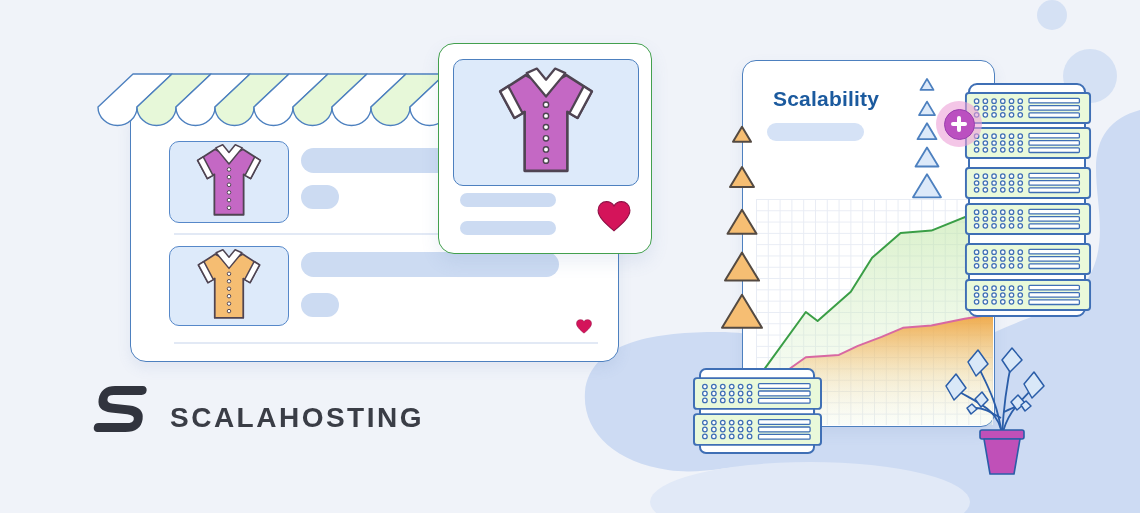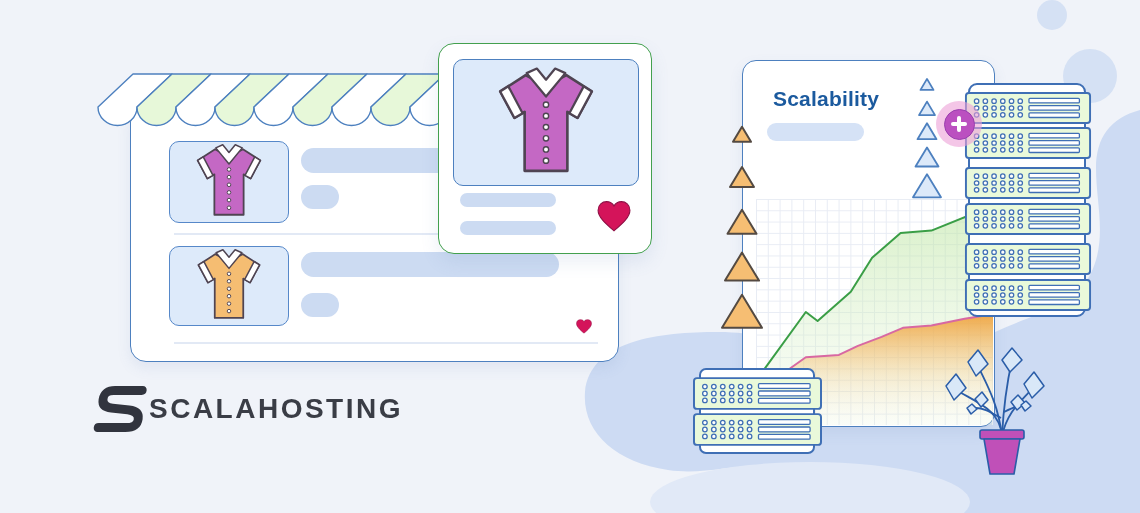--- a/index.html
+++ b/index.html
@@ -57,21 +57,21 @@
   .plus-halo{left:936px;top:101px;width:46px;height:46px;border-radius:50%;
     background:rgba(236,160,215,.6);display:flex;align-items:center;justify-content:center;}
   .plus-core{position:relative;width:29px;height:29px;border-radius:50%;background:#bb50c0;
     border:1.5px solid #9a3fae;}
   .plus-core::before,.plus-core::after{content:"";position:absolute;left:50%;top:50%;
     background:#fff;border-radius:2px;transform:translate(-50%,-50%);}
   .plus-core::before{width:16px;height:4px;}
   .plus-core::after{width:4px;height:16px;}
 
   
-  .logo-row{left:92px;top:384px;display:flex;align-items:center;gap:1px;}
+  .logo-row{left:92px;top:384px;display:flex;align-items:flex-end;gap:22px;}
   .logo-text{font-size:28px;font-weight:600;letter-spacing:2.5px;color:#3a3d46;}
 </style>
 </head>
 <body>
 
 <div class="scene">
 
   <svg width="0" height="0" style="position:absolute" aria-hidden="true">
     <defs>
       <symbol id="shirt" viewBox="0 0 120 112">

